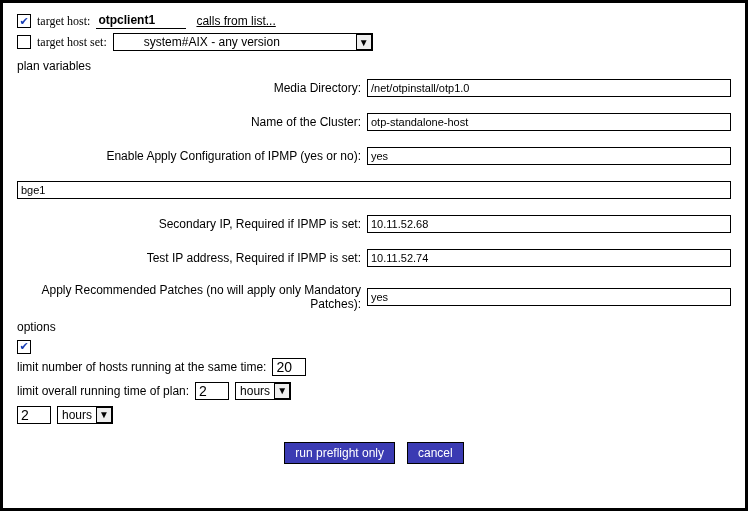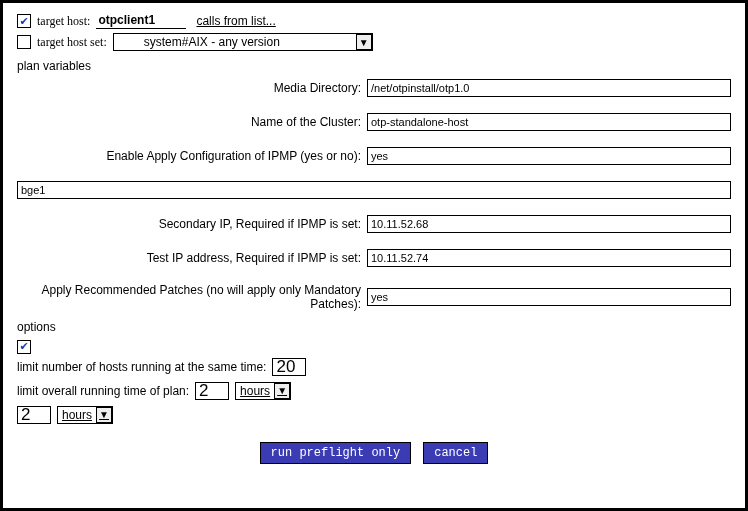--- a/index.html
+++ b/index.html
@@ -78,37 +78,35 @@
     font-size: 11px;
     outline: none;
   }
   .limits-row { display: flex; align-items: center; margin-bottom: 6px; gap: 6px; }
   .small-input {
     width: 34px;
     border: 1px solid #000;
     height: 18px;
     padding: 0 3px;
     font-family: inherit;
-    font-size: 17px;
+    font-size: 14px;
     outline: none;
   }
   .unit-select {
     display: inline-flex;
     align-items: center;
     border: 1px solid #000;
     height: 18px;
     padding-left: 4px;
-    text-decoration: underline;
   }
   .buttons {
     display: flex;
     justify-content: center;
     gap: 12px;
     margin-top: 18px;
-    font-family: Liberation Mono, monospace;
   }
   .btn {
     background: #3b3bb3;
     color: #fff;
     border: 1px solid #000;
     padding: 3px 10px;
     font-family: inherit;
     font-size: 12px;
     cursor: pointer;
   }

